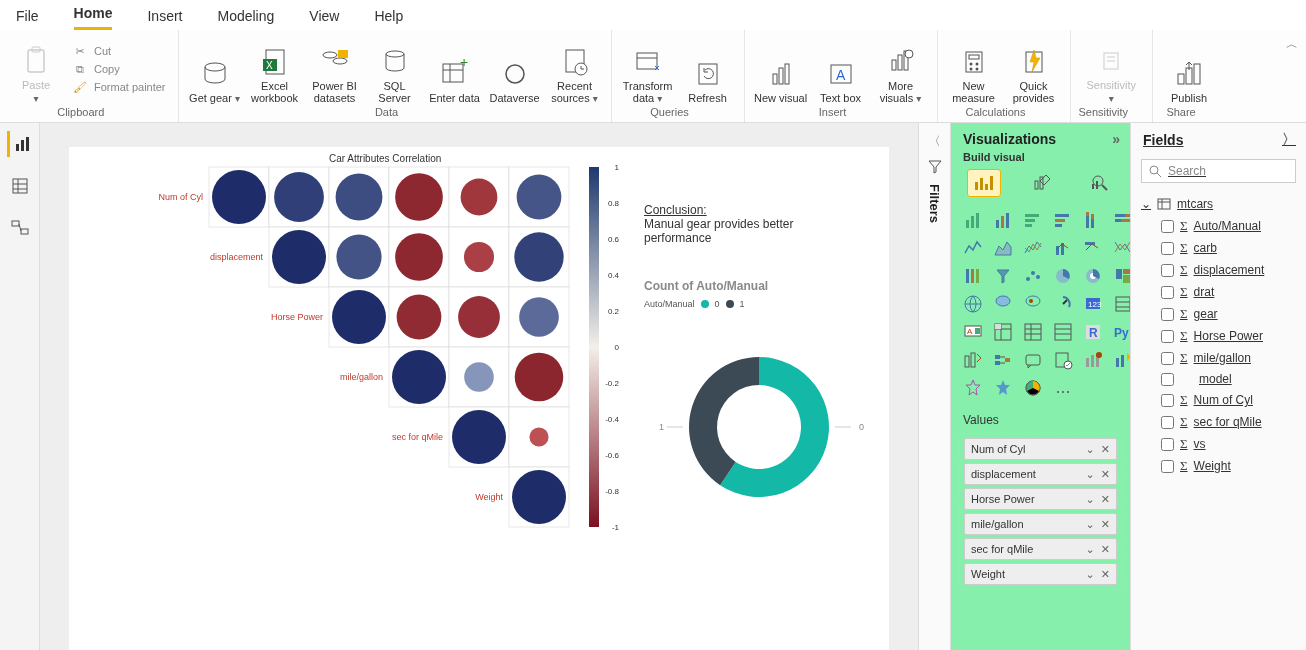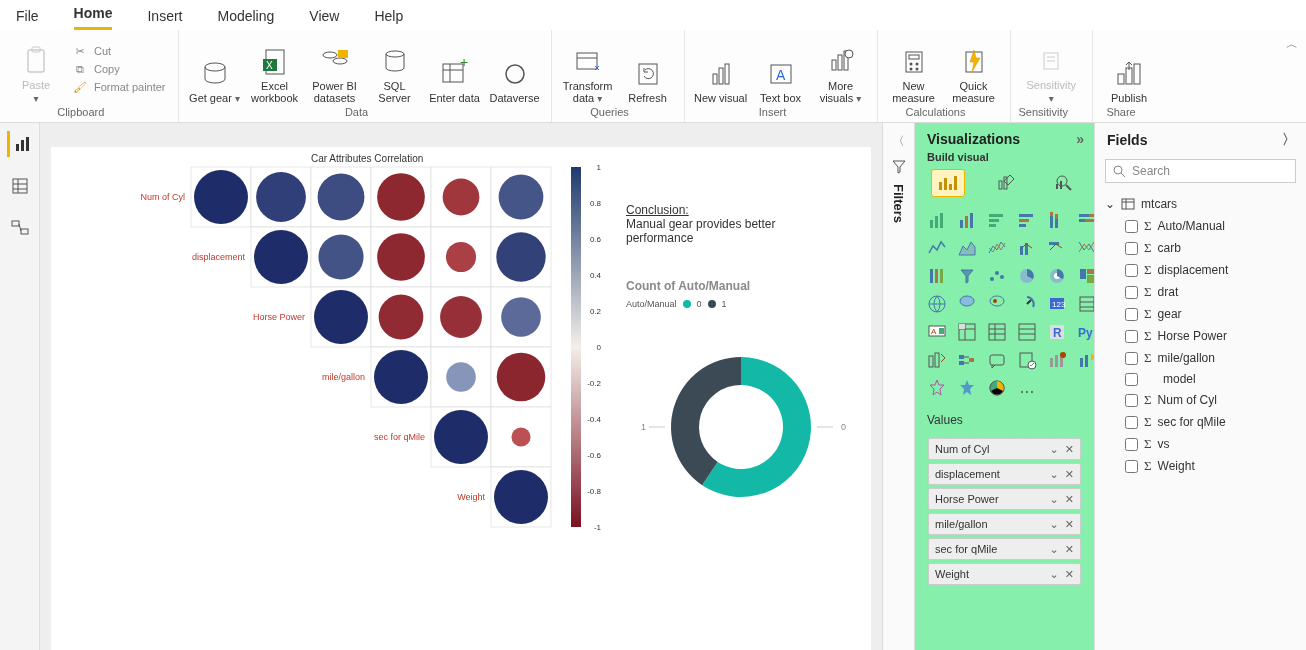--- a/index.html
+++ b/index.html
@@ -37,21 +37,21 @@
   .vis-tabs { display:flex; gap:24px; padding:0 0 6px 16px; }
   .vis-tab { width:34px; height:28px; display:flex; align-items:center; justify-content:center; border-bottom:3px solid transparent; }
   .vis-tab.active { background:#fff3c0; border:1px solid #f0b400; border-radius:3px; }
   .vis-gallery { padding:6px 10px; display:grid; grid-template-columns:repeat(6,24px); gap:6px 6px; }
   .vis-gallery .vg { width:24px; height:22px; display:flex; align-items:center; justify-content:center; border:1px solid transparent; }
   .values-hdr { font-size:12px; padding:8px 12px 6px 12px; color:#333; }
   .field-wells { padding:0 10px 10px 10px; display:flex; flex-direction:column; gap:3px; border:1px dashed #ccc; margin:0 8px 8px 8px; border-radius:3px; padding:4px;}
   .fw-item { background:#eee; border:1px solid #ccc; border-radius:2px; height:22px; display:flex; align-items:center; justify-content:space-between; padding:0 6px; font-size:11px; color:#333;}
   .fw-item .fw-actions { display:flex; gap:6px; color:#666; }
   
-  .fieldspane { width:212px; border-left:1px solid #ddd; background:#fafafa; display:flex; flex-direction:column; }
+  .fieldspane { width:176px; border-left:1px solid #ddd; background:#fafafa; display:flex; flex-direction:column;text-decoration:underline; }
   .searchbox { margin:6px 10px; border:1px solid #ccc; background:#fff; height:24px; display:flex; align-items:center; gap:6px; padding:0 6px; font-size:12px; color:#888;}
   .tree { padding:4px 10px; font-size:12px; }
   .tree-hdr { display:flex; align-items:center; gap:6px; padding:4px 0; font-weight:400;}
   .tree-item { display:flex; align-items:center; gap:6px; padding:3px 0 3px 20px; }
   .tree-item input { margin:0; }
   .sigma { font-family: serif; font-size:13px; color:#444; }
   
   .corr-title { position:absolute; top:6px; left:260px; font-size:10px; color:#333; }
   .donut-title { position:absolute; top:132px; left:575px; font-size:12px; color:#8a8a8a; font-weight:600;}
   .donut-legend { position:absolute; top:152px; left:575px; font-size:9px; color:#555; display:flex; align-items:center; gap:6px;}
@@ -160,20 +160,30 @@
           </div>
         <div class="rbtn-big">
             <div class="ico">
               <svg width="30" height="30">
                 <path d="M6 15 a9 9 0 0 1 18 0" fill="none" stroke="#555" stroke-width="1.5"></path>
                 <path d="M6 15 a9 9 0 0 0 18 0" fill="none" stroke="#555" stroke-width="1.5"></path>
               </svg>
             </div>
             <span>Dataverse</span>
           </div>
+        <div class="rbtn-big">
+            <div class="ico">
+              <svg width="28" height="30">
+                <rect x="5" y="3" width="18" height="22" fill="none" stroke="#555"></rect>
+                <circle cx="20" cy="22" r="6" fill="#fff" stroke="#555"></circle>
+                <path d="M20 19v3h3" stroke="#555" fill="none"></path>
+              </svg>
+            </div>
+            <span><span>Recent sources</span> <span class="chev">▾</span></span>
+          </div>
       </div>
       <div class="label">Data</div>
     </div>
 
     <div class="ribbon-group">
       <div class="items">
         <div class="rbtn-big">
             <div class="ico">
               <svg width="30" height="28">
                 <rect x="4" y="5" width="20" height="16" fill="none" stroke="#555"></rect>
@@ -248,21 +258,21 @@
             </div>
             <span>New measure</span>
           </div>
         <div class="rbtn-big">
             <div class="ico">
               <svg width="28" height="28">
                 <rect x="6" y="4" width="16" height="20" fill="none" stroke="#555"></rect>
                 <path d="M14 2l-4 12h4l-2 10 8-14h-4z" fill="#f0b400" stroke="#d09000" stroke-width="0.5"></path>
               </svg>
             </div>
-            <span>Quick measure</span>
+            <span>Quick provides</span>
           </div>
       </div>
       <div class="label">Calculations</div>
     </div>
 
     <div class="ribbon-group">
       <div class="items">
         <div class="rbtn-big disabled">
             <div class="ico">
               <svg width="28" height="28">

